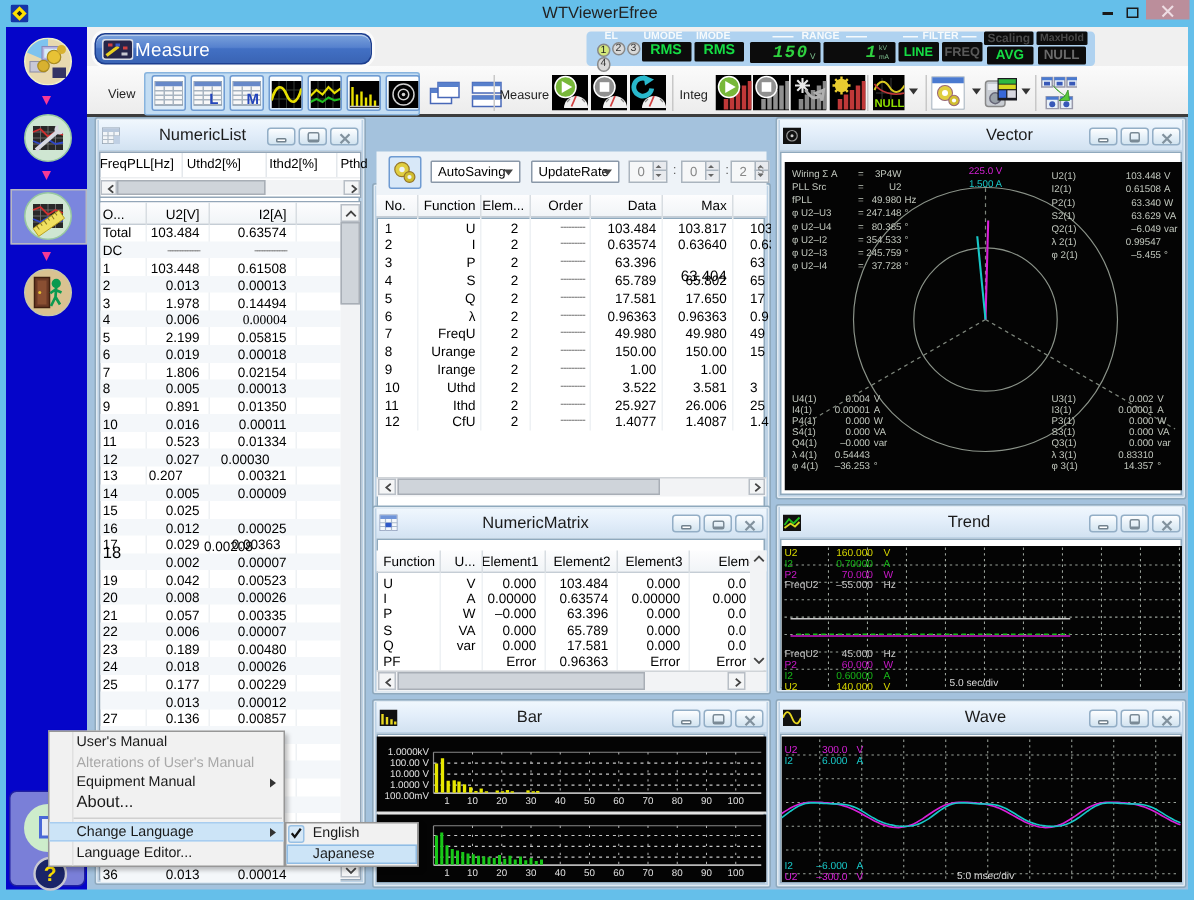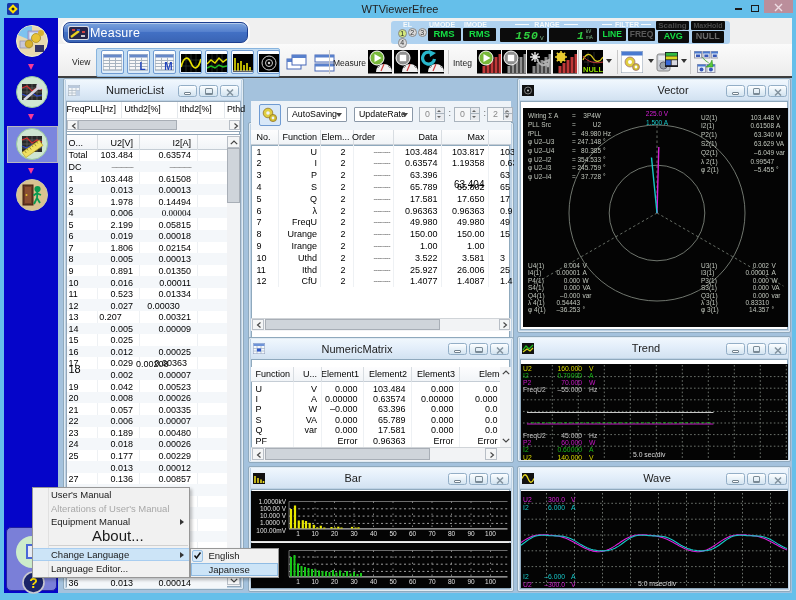--- a/index.html
+++ b/index.html
@@ -578,42 +578,42 @@
 <div style="position:absolute;left:250.5px;top:129.5px;width:260.5px;height:15px;background:linear-gradient(#fdfdfe,#f1f4f7);border-bottom:1px solid #c5cdd5;"></div>
 <div style="position:absolute;left:277.5px;top:129.5px;width:1px;height:15px;background:#d8dde2;"></div>
 <div style="position:absolute;left:319.5px;top:129.5px;width:1px;height:15px;background:#d8dde2;"></div>
 <div style="position:absolute;left:352.5px;top:129.5px;width:1px;height:15px;background:#d8dde2;"></div>
 <div style="position:absolute;left:392.5px;top:129.5px;width:1px;height:15px;background:#d8dde2;"></div>
 <div style="position:absolute;left:440.5px;top:129.5px;width:1px;height:15px;background:#d8dde2;"></div>
 <div style="position:absolute;left:487.5px;top:129.5px;width:1px;height:15px;background:#d8dde2;"></div>
 <div style="position:absolute;left:256.5px;top:132px;width:30px;height:10px;font-size:9px;">No.</div>
 <div style="position:absolute;left:276px;top:132px;width:41px;height:10px;font-size:9px;text-align:right;">Function</div>
 <div style="position:absolute;left:321.5px;top:132px;width:28px;height:10px;font-size:9px;">Elem...</div>
-<div style="position:absolute;left:352px;top:132px;width:36.5px;height:10px;font-size:9px;">Order</div>
+<div style="position:absolute;left:352px;top:132px;width:36.5px;height:10px;font-size:9px;text-align:right;">Order</div>
 <div style="position:absolute;left:392px;top:132px;width:45.5px;height:10px;font-size:9px;text-align:right;">Data</div>
 <div style="position:absolute;left:440px;top:132px;width:44.5px;height:10px;font-size:9px;text-align:right;">Max</div>
 <div style="position:absolute;left:277.5px;top:144.5px;width:1px;height:142px;background:#eef1f4;"></div>
 <div style="position:absolute;left:319.5px;top:144.5px;width:1px;height:142px;background:#eef1f4;"></div>
 <div style="position:absolute;left:352.5px;top:144.5px;width:1px;height:142px;background:#eef1f4;"></div>
 <div style="position:absolute;left:392.5px;top:144.5px;width:1px;height:142px;background:#eef1f4;"></div>
 <div style="position:absolute;left:440.5px;top:144.5px;width:1px;height:142px;background:#eef1f4;"></div>
 <div style="position:absolute;left:487.5px;top:144.5px;width:1px;height:142px;background:#eef1f4;"></div>
 <div style="position:absolute;left:256.5px;top:146.5px;width:30px;height:10px;font-size:9px;">1</div>
 <div style="position:absolute;left:276px;top:146.5px;width:41px;height:10px;font-size:9px;text-align:right;">U</div>
 <div style="position:absolute;left:321.5px;top:146.5px;width:24px;height:10px;font-size:9px;text-align:right;">2</div>
 <div style="position:absolute;left:352px;top:147.5px;width:38px;height:9px;font-size:7px;color:#555;text-align:right;letter-spacing:-0.5px;">---------</div>
 <div style="position:absolute;left:392px;top:146.5px;width:45.5px;height:10px;font-size:9px;text-align:right;">103.484</div>
 <div style="position:absolute;left:440px;top:146.5px;width:44.5px;height:10px;font-size:9px;text-align:right;">103.817</div>
 <div style="position:absolute;left:500px;top:146.5px;width:13.5px;height:10px;font-size:9px;overflow:hidden;">103</div>
 <div style="position:absolute;left:256.5px;top:158.3px;width:30px;height:10px;font-size:9px;">2</div>
 <div style="position:absolute;left:276px;top:158.3px;width:41px;height:10px;font-size:9px;text-align:right;">I</div>
 <div style="position:absolute;left:321.5px;top:158.3px;width:24px;height:10px;font-size:9px;text-align:right;">2</div>
 <div style="position:absolute;left:352px;top:159.3px;width:38px;height:9px;font-size:7px;color:#555;text-align:right;letter-spacing:-0.5px;">---------</div>
 <div style="position:absolute;left:392px;top:158.3px;width:45.5px;height:10px;font-size:9px;text-align:right;">0.63574</div>
-<div style="position:absolute;left:440px;top:158.3px;width:44.5px;height:10px;font-size:9px;text-align:right;">1.19358</div>
+<div style="position:absolute;left:440px;top:158.3px;width:44.5px;height:10px;font-size:9px;text-align:right;">0.63640</div>
 <div style="position:absolute;left:500px;top:158.3px;width:13.5px;height:10px;font-size:9px;overflow:hidden;">0.63</div>
 <div style="position:absolute;left:256.5px;top:170.1px;width:30px;height:10px;font-size:9px;">3</div>
 <div style="position:absolute;left:276px;top:170.1px;width:41px;height:10px;font-size:9px;text-align:right;">P</div>
 <div style="position:absolute;left:321.5px;top:170.1px;width:24px;height:10px;font-size:9px;text-align:right;">2</div>
 <div style="position:absolute;left:352px;top:171.1px;width:38px;height:9px;font-size:7px;color:#555;text-align:right;letter-spacing:-0.5px;">---------</div>
 <div style="position:absolute;left:392px;top:170.1px;width:45.5px;height:10px;font-size:9px;text-align:right;">63.396</div>
 <div style="position:absolute;left:440px;top:179px;width:44.5px;height:10px;font-size:10px;text-align:right;">63.404</div>
 <div style="position:absolute;left:500px;top:170.1px;width:13.5px;height:10px;font-size:9px;overflow:hidden;">63</div>
 <div style="position:absolute;left:256.5px;top:181.9px;width:30px;height:10px;font-size:9px;">4</div>
 <div style="position:absolute;left:276px;top:181.9px;width:41px;height:10px;font-size:9px;text-align:right;">S</div>
@@ -1147,21 +1147,21 @@
     <text x="50" y="96.5" font-size="6.8px" font-family="Liberation Sans" fill="#d820d8">V</text>
     <text x="117" y="96" font-size="6.8px" font-family="Liberation Sans" fill="#d8d8d8">5.0 msec/div</text>
     <polyline points="0,52.5 2,51.1 4,49.9 6,48.7 8,47.7 10,46.8 12,46.1 14,45.5 16,45.2 18,44.9 20,44.8 22,44.8 24,44.8 26,44.9 28,45.1 30,45.2 32,45.4 34,45.7 36,46.0 38,46.3 40,46.8 42,47.4 44,48.0 46,48.8 48,49.7 50,50.7 52,51.7 54,52.8 56,54.0 58,55.1 60,56.2 62,57.3 64,58.2 66,59.1 68,59.9 70,60.5 72,61.1 74,61.4 76,61.6 78,61.7 80,61.5 82,61.2 84,60.8 86,60.1 88,59.3 90,58.3 92,57.1 94,55.9 96,54.5 98,53.2 100,51.8 102,50.5 104,49.3 106,48.2 108,47.2 110,46.4 112,45.8 114,45.3 116,45.0 118,44.9 120,44.8 122,44.8 124,44.9 126,45.0 128,45.2 130,45.3 132,45.6 134,45.8 136,46.2 138,46.6 140,47.1 142,47.7 144,48.4 146,49.2 148,50.2 150,51.2 152,52.3 154,53.4 156,54.5 158,55.7 160,56.7 162,57.8 164,58.7 166,59.5 168,60.2 170,60.8 172,61.3 174,61.5 176,61.7 178,61.6 180,61.4 182,61.0 184,60.4 186,59.7 188,58.8 190,57.7 192,56.5 194,55.2 196,53.9 198,52.5 200,51.1 202,49.9 204,48.7 206,47.7 208,46.8 210,46.1 212,45.5 214,45.2 216,44.9 218,44.8 220,44.8 222,44.8 224,44.9 226,45.1 228,45.2 230,45.4 232,45.7 234,46.0 236,46.3 238,46.8 240,47.4 242,48.0 244,48.8 246,49.7 248,50.7 250,51.7 252,52.8 254,54.0 256,55.1 258,56.2 260,57.3 262,58.2 264,59.1 266,59.9" fill="none" stroke="#d820d8" stroke-width="1.1"></polyline>
     <polyline points="0,55.2 2,53.7 4,52.3 6,50.8 8,49.4 10,48.2 12,47.1 14,46.3 16,45.7 18,45.4 20,45.2 22,45.2 24,45.3 26,45.4 28,45.6 30,45.7 32,45.8 34,45.9 36,45.9 38,46.0 40,46.1 42,46.3 44,46.7 46,47.2 48,47.9 50,48.7 52,49.7 54,50.9 56,52.1 58,53.4 60,54.6 62,55.7 64,56.8 66,57.7 68,58.5 70,59.2 72,59.7 74,60.1 76,60.5 78,60.7 80,60.8 82,60.9 84,60.8 86,60.7 88,60.3 90,59.8 92,59.1 94,58.2 96,57.1 98,55.9 100,54.5 102,53.0 104,51.5 106,50.1 108,48.8 110,47.6 112,46.7 114,46.0 116,45.5 118,45.3 120,45.2 122,45.2 124,45.3 126,45.5 128,45.6 130,45.8 132,45.9 134,45.9 136,46.0 138,46.1 140,46.2 142,46.5 144,46.9 146,47.5 148,48.3 150,49.2 152,50.3 154,51.5 156,52.7 158,54.0 160,55.2 162,56.3 164,57.3 166,58.2 168,58.9 170,59.5 172,60.0 174,60.3 176,60.6 178,60.8 180,60.9 182,60.9 184,60.8 186,60.5 188,60.1 190,59.5 192,58.7 194,57.7 196,56.5 198,55.2 200,53.7 202,52.3 204,50.8 206,49.4 208,48.2 210,47.1 212,46.3 214,45.7 216,45.4 218,45.2 220,45.2 222,45.3 224,45.4 226,45.6 228,45.7 230,45.8 232,45.9 234,45.9 236,46.0 238,46.1 240,46.3 242,46.7 244,47.2 246,47.9 248,48.7 250,49.7 252,50.9 254,52.1 256,53.4 258,54.6 260,55.7 262,56.8 264,57.7 266,58.5" fill="none" stroke="#18c8c8" stroke-width="1.1"></polyline>
   </svg>
 <div style="position:absolute;left:32px;top:487px;width:157.5px;height:90.5px;background:#f1f1f1;border:1px solid #979797;box-shadow:2px 2px 3px rgba(0,0,0,.25);"></div>
 <div style="position:absolute;left:47.5px;top:488px;width:1px;height:88.5px;background:#e0e0e0;"></div>
 <div style="position:absolute;left:51px;top:488px;width:135px;height:13.5px;font-size:9.5px;line-height:13.5px;color:#1a1a1a;white-space:nowrap;">User's Manual</div>
 <div style="position:absolute;left:51px;top:501.5px;width:135px;height:13.5px;font-size:9.5px;line-height:13.5px;color:#a8a8a8;white-space:nowrap;">Alterations of User's Manual</div>
 <div style="position:absolute;left:51px;top:515px;width:135px;height:13.5px;font-size:9.5px;line-height:13.5px;color:#1a1a1a;white-space:nowrap;">Equipment Manual</div>
-<div style="position:absolute;left:51px;top:528.5px;width:135px;height:13.5px;font-size:15px;line-height:13.5px;color:#1a1a1a;white-space:nowrap;margin-left:41px;">About...</div>
+<div style="position:absolute;left:51px;top:528.5px;width:135px;height:13.5px;font-size:11px;line-height:13.5px;color:#1a1a1a;white-space:nowrap;">About...</div>
 <div style="position:absolute;left:49px;top:545px;width:139px;height:1px;background:#d0d0d0;"></div>
 <div style="position:absolute;left:33px;top:548px;width:155.5px;height:13px;background:#cce4f7;border-top:1px solid #a8cdf0;border-bottom:1px solid #a8cdf0;"></div>
 <div style="position:absolute;left:51px;top:548px;width:120px;height:13px;font-size:9.5px;line-height:13px;color:#1a1a1a;">Change Language</div>
 <div style="position:absolute;left:51px;top:561.5px;width:135px;height:13.5px;font-size:9.5px;line-height:13.5px;color:#1a1a1a;">Language Editor...</div>
 <div style="position:absolute;left:180px;top:518.5px;width:0;height:0;border-top:3.3px solid transparent;border-bottom:3.3px solid transparent;border-left:4.5px solid #333;"></div>
 <div style="position:absolute;left:180px;top:551.5px;width:0;height:0;border-top:3.3px solid transparent;border-bottom:3.3px solid transparent;border-left:4.5px solid #333;"></div>
 <div style="position:absolute;left:189.5px;top:547.5px;width:89px;height:30px;background:#f1f1f1;border:1px solid #979797;box-shadow:2px 2px 3px rgba(0,0,0,.25);"></div>
 <div style="position:absolute;left:191.5px;top:549.5px;width:11.5px;height:12.5px;background:#d6e8f7;border:1px solid #98c0e4;border-radius:2px;"></div>
 <svg style="left:193px;top:551px" width="9" height="9" viewBox="0 0 9 9">
     <path d="M1.5 4.5 L3.5 7 L7.5 1.5" stroke="#111" stroke-width="1.5" fill="none"></path>

